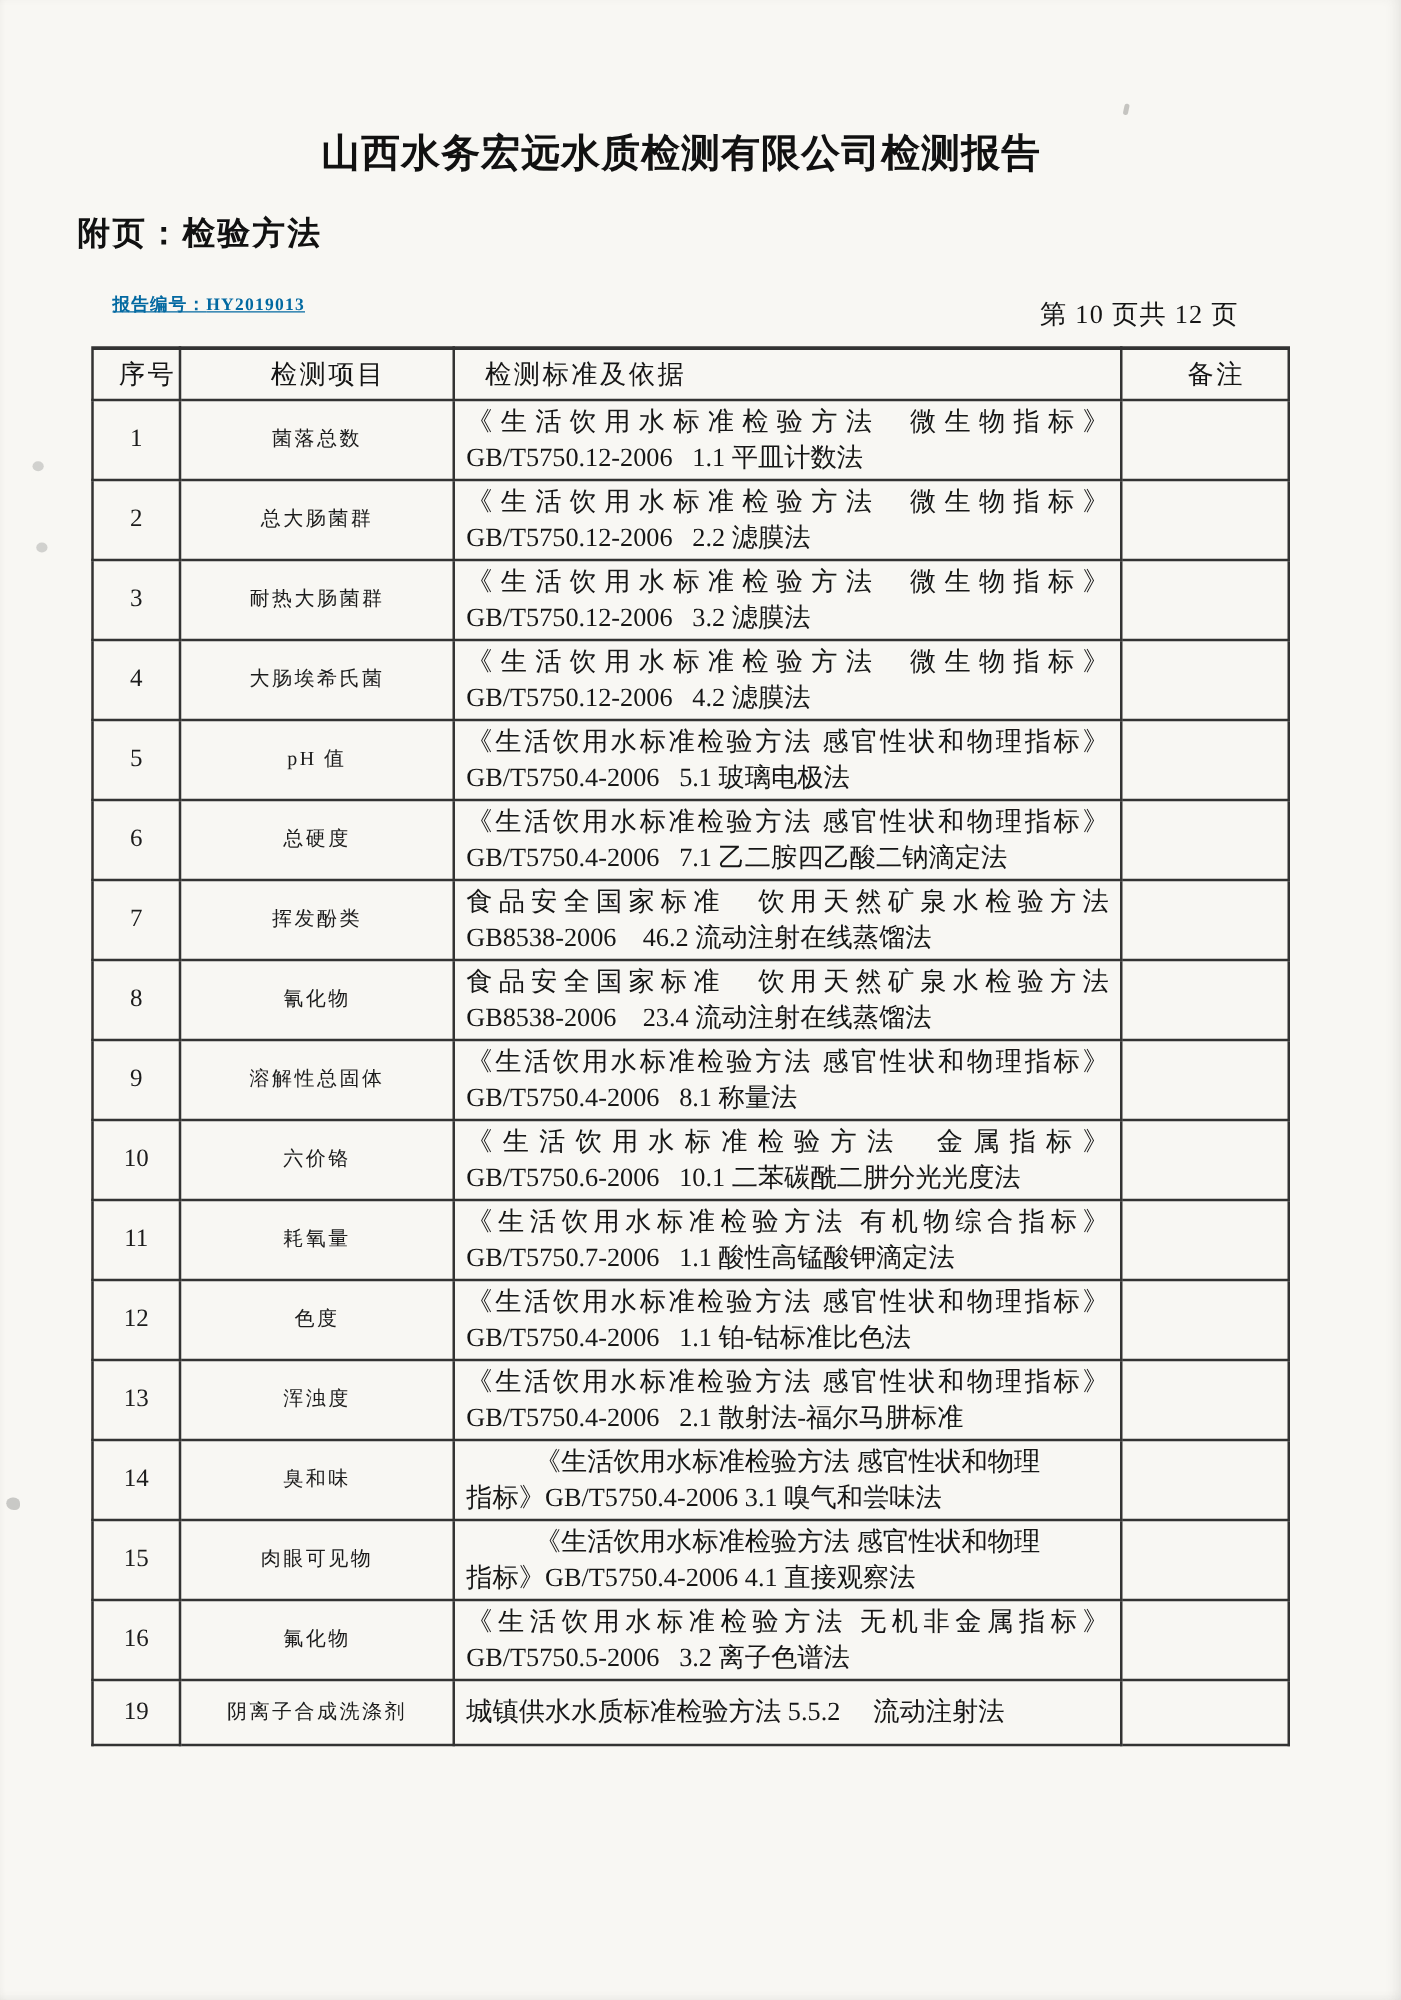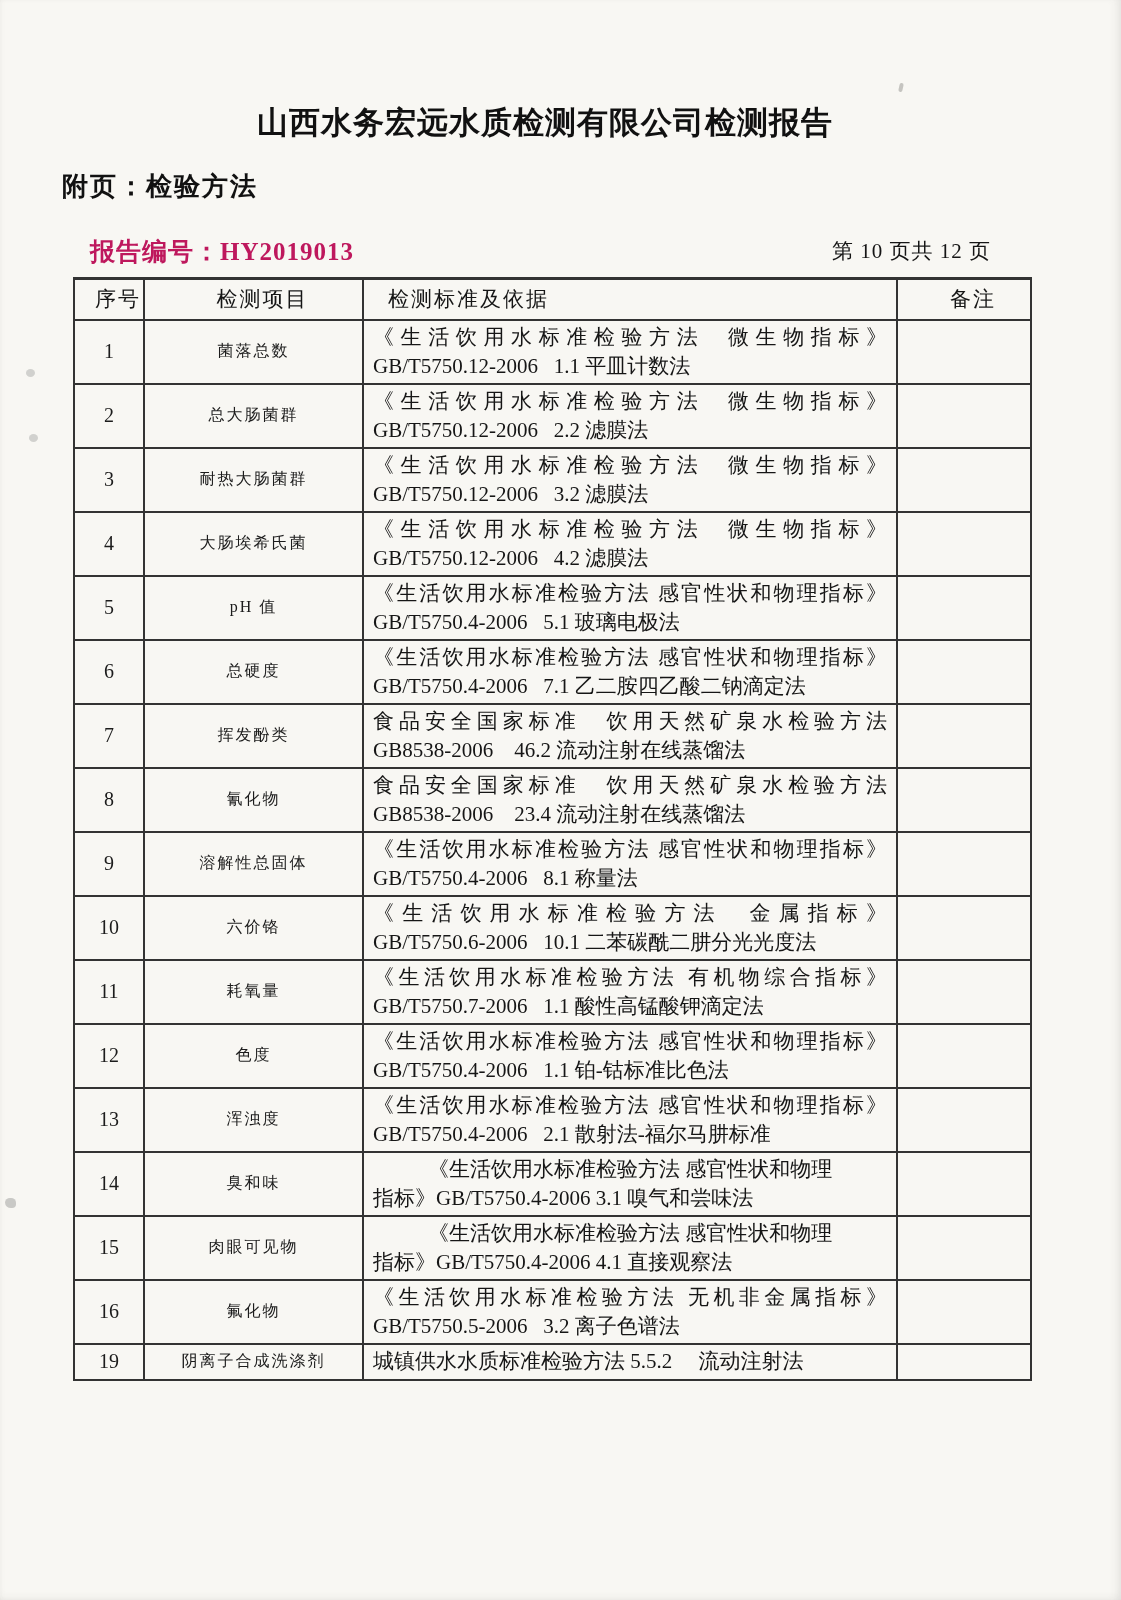--- a/index.html
+++ b/index.html
@@ -30,41 +30,41 @@
   }
   .subtitle{
     position:absolute;left:62px;top:169px;
     font-family:"Liberation Sans", sans-serif;
     font-weight:bold;font-size:26px;letter-spacing:2px;color:#111;
   }
   .report-line{position:absolute;left:0;top:235px;width:1121px;height:28px;}
   .report-no{
     position:absolute;left:90px;top:0;
     font-family:"Liberation Sans", sans-serif;
-    font-weight:bold;font-size:25px;letter-spacing:1px;color:#be185d;
+    font-weight:bold;font-size:14px;letter-spacing:1px;color:#0369a1;text-decoration:underline;
   }
   .report-no .num{font-family:"Liberation Serif", serif;font-weight:bold;letter-spacing:1px;}
   .page-indicator{
     position:absolute;right:130px;top:2px;
     font-size:21px;letter-spacing:1px;color:#151515;
   }
 
   table.methods{
     position:absolute;left:73px;top:277px;
     border-collapse:collapse;table-layout:fixed;width:957px;
     background:transparent;
   }
   table.methods, table.methods td, table.methods th{
     border:2px solid #333;
   }
   table.methods{border-top-width:3px;}
   th,td{padding:0;vertical-align:middle;font-weight:normal;}
   thead tr{height:41px;}
   tbody tr{height:61px;}
-  tbody tr:last-child{height:36px;}
+  tbody tr:last-child{height:52px;}
 
   .col-no{width:70px;}
   .col-item{width:219px;}
   .col-std{width:534px;}
   .col-remark{width:134px;}
 
   th{font-size:21px;color:#161616;}
   th.h-no, th.h-item, th.h-remark{text-align:center;letter-spacing:2px;padding-left:18px;}
   th.h-std{text-align:left;padding-left:24px;letter-spacing:2px;}
 

